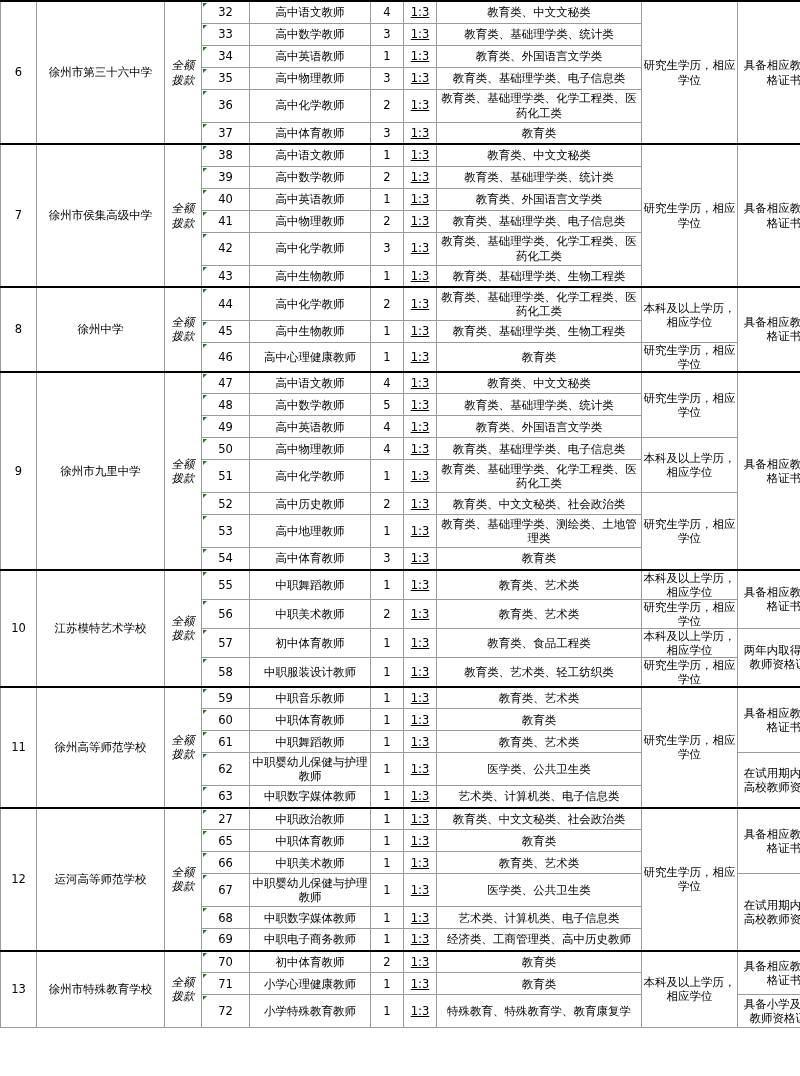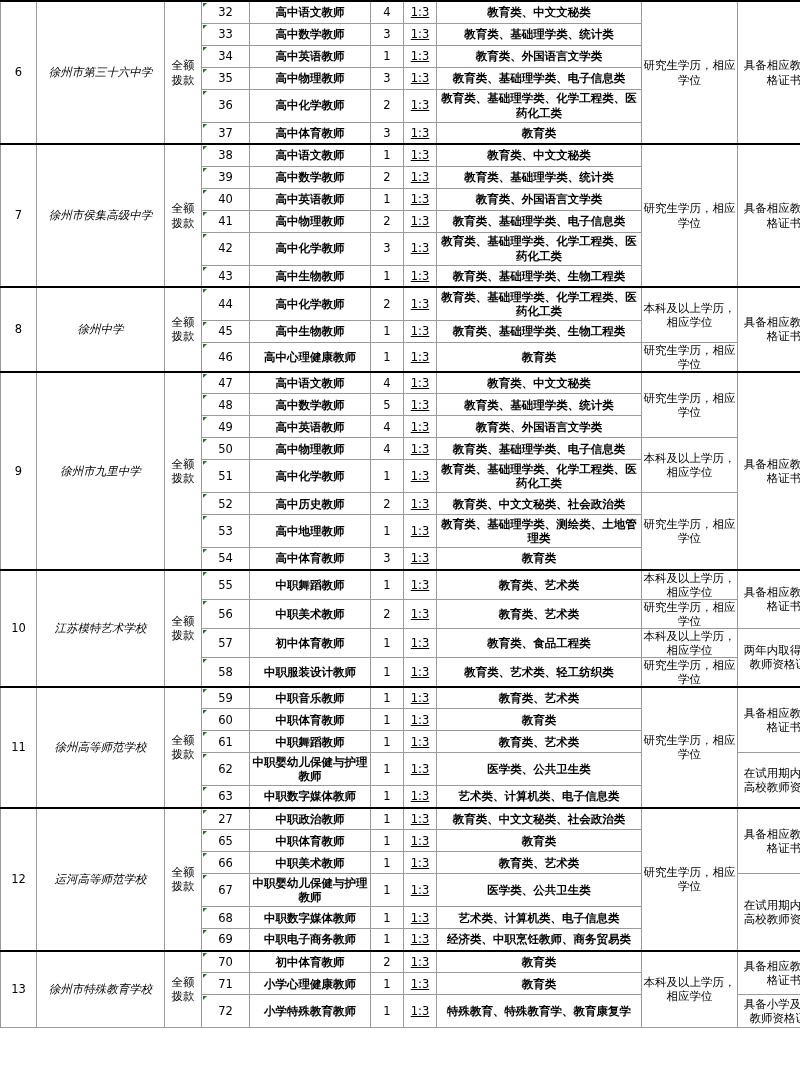--- a/index.html
+++ b/index.html
@@ -12,27 +12,27 @@
     color:#000;
     text-align:center;
     vertical-align:middle;
     padding:0 1px;
     line-height:1.22;
     font-family:"DejaVu Sans","Liberation Sans",sans-serif;
     background:#fff;
     overflow:hidden;
   }
   td.c-idx{width:33px;}
-  td.c-school{width:125px;font-style:italic;}
-  td.c-fund{width:34px;letter-spacing:0px;}
+  td.c-school{width:125px;}
+  td.c-fund{width:34px;letter-spacing:0px;font-style:italic;}
   td.c-no{width:45px;position:relative;margin-top:26px;}
-  td.c-post{width:118px;font-weight:bold;}
+  td.c-post{width:118px;}
   td.c-cnt{width:30px;}
   td.c-ratio{width:30px;text-decoration:underline;}
-  td.c-major{width:202px;text-align:left;padding-left:3px;font-weight:bold;}
+  td.c-major{width:202px;text-align:left;padding-left:3px;}
   td.c-degree{width:93px;}
   td.c-cert{width:90px;}
   tr.grp-top > td{border-top:2px solid #000;}
   td.c-no::before{
     content:"";
     position:absolute;
     left:1px;top:1px;
     width:0;height:0;
     border-left:4px solid #1f7a1f;
     border-bottom:4px solid transparent;
@@ -348,21 +348,21 @@
           <td class="c-post">中职数字媒体教师</td>
           <td class="c-cnt">1</td>
           <td class="c-ratio">1:3</td>
           <td class="c-major">艺术类、计算机类、电子信息类</td>
         </tr>
         <tr style="height: 22px;">
           <td class="c-no">69</td>
           <td class="c-post">中职电子商务教师</td>
           <td class="c-cnt">1</td>
           <td class="c-ratio">1:3</td>
-          <td class="c-major">经济类、中职烹饪教师、商务贸易类</td>
+          <td class="c-major">经济类、工商管理类、高中历史教师</td>
         </tr>
         <tr class="grp-top" style="height: 22px;">
           <td class="c-idx left-edge" rowspan="3">13</td>
           <td class="c-school" rowspan="3">徐州市特殊教育学校</td>
           <td class="c-fund" rowspan="3">全额拨款</td>
           <td class="c-no">70</td>
           <td class="c-post">初中体育教师</td>
           <td class="c-cnt">2</td>
           <td class="c-ratio">1:3</td>
           <td class="c-major">教育类</td>

